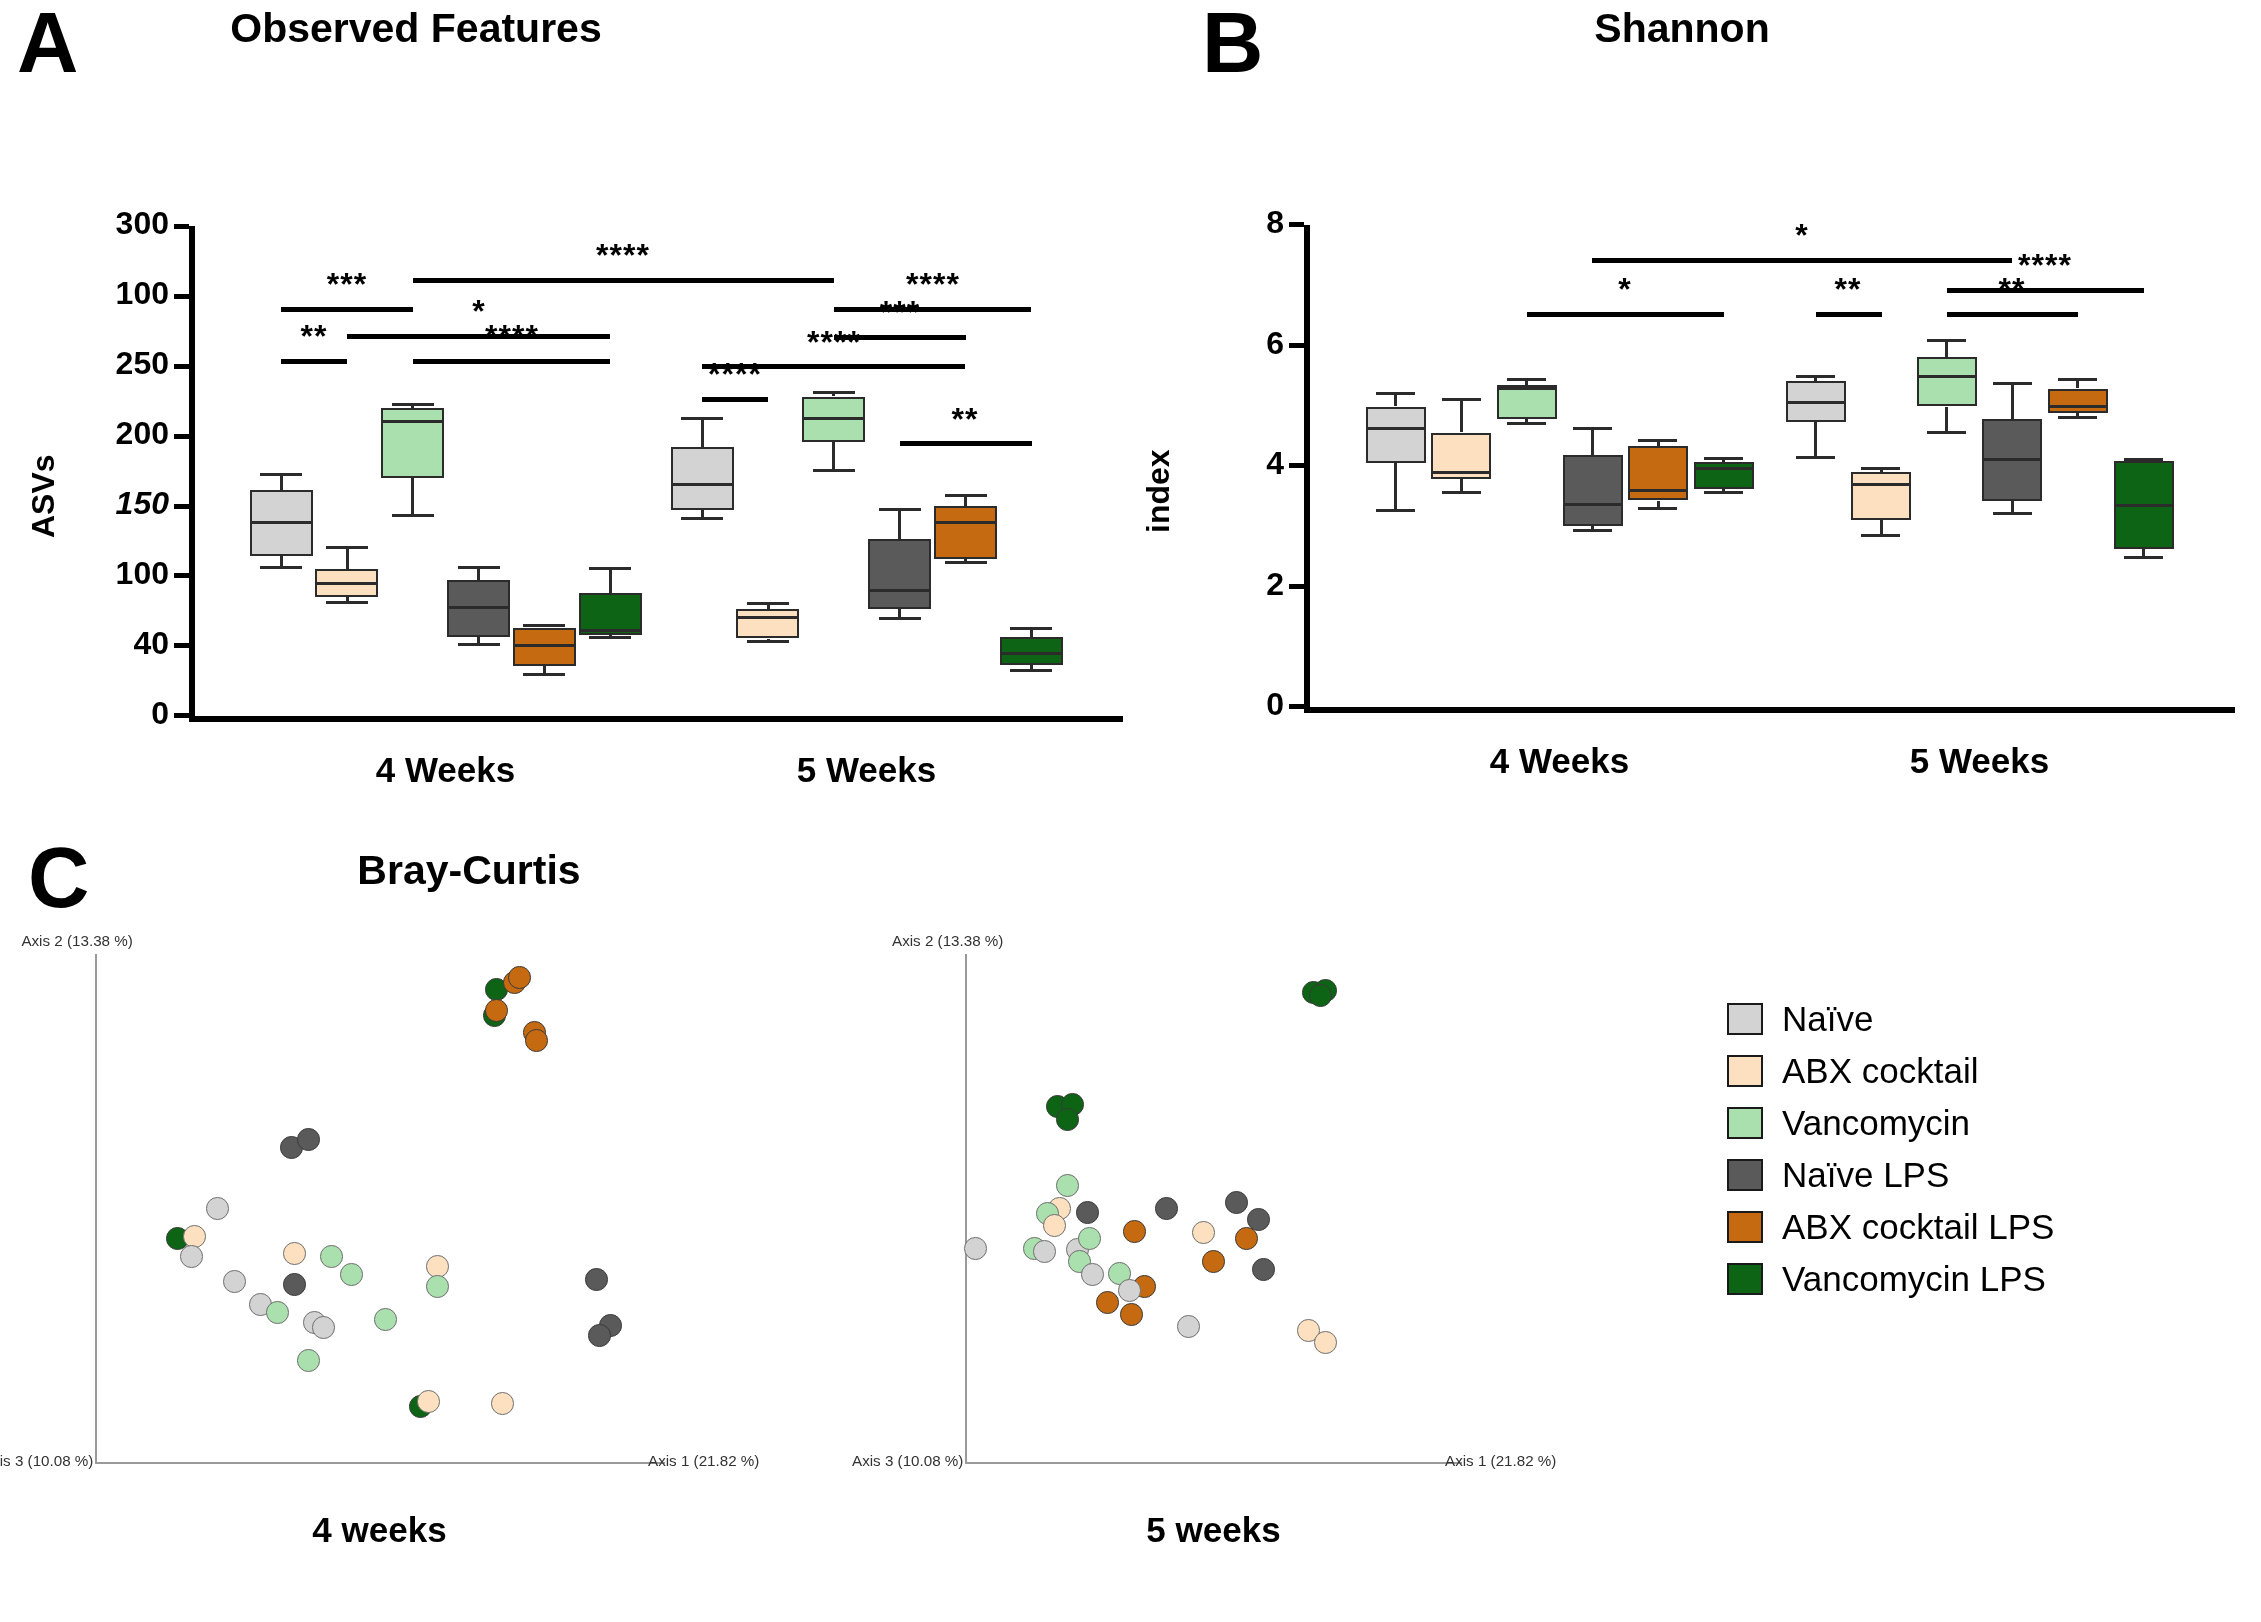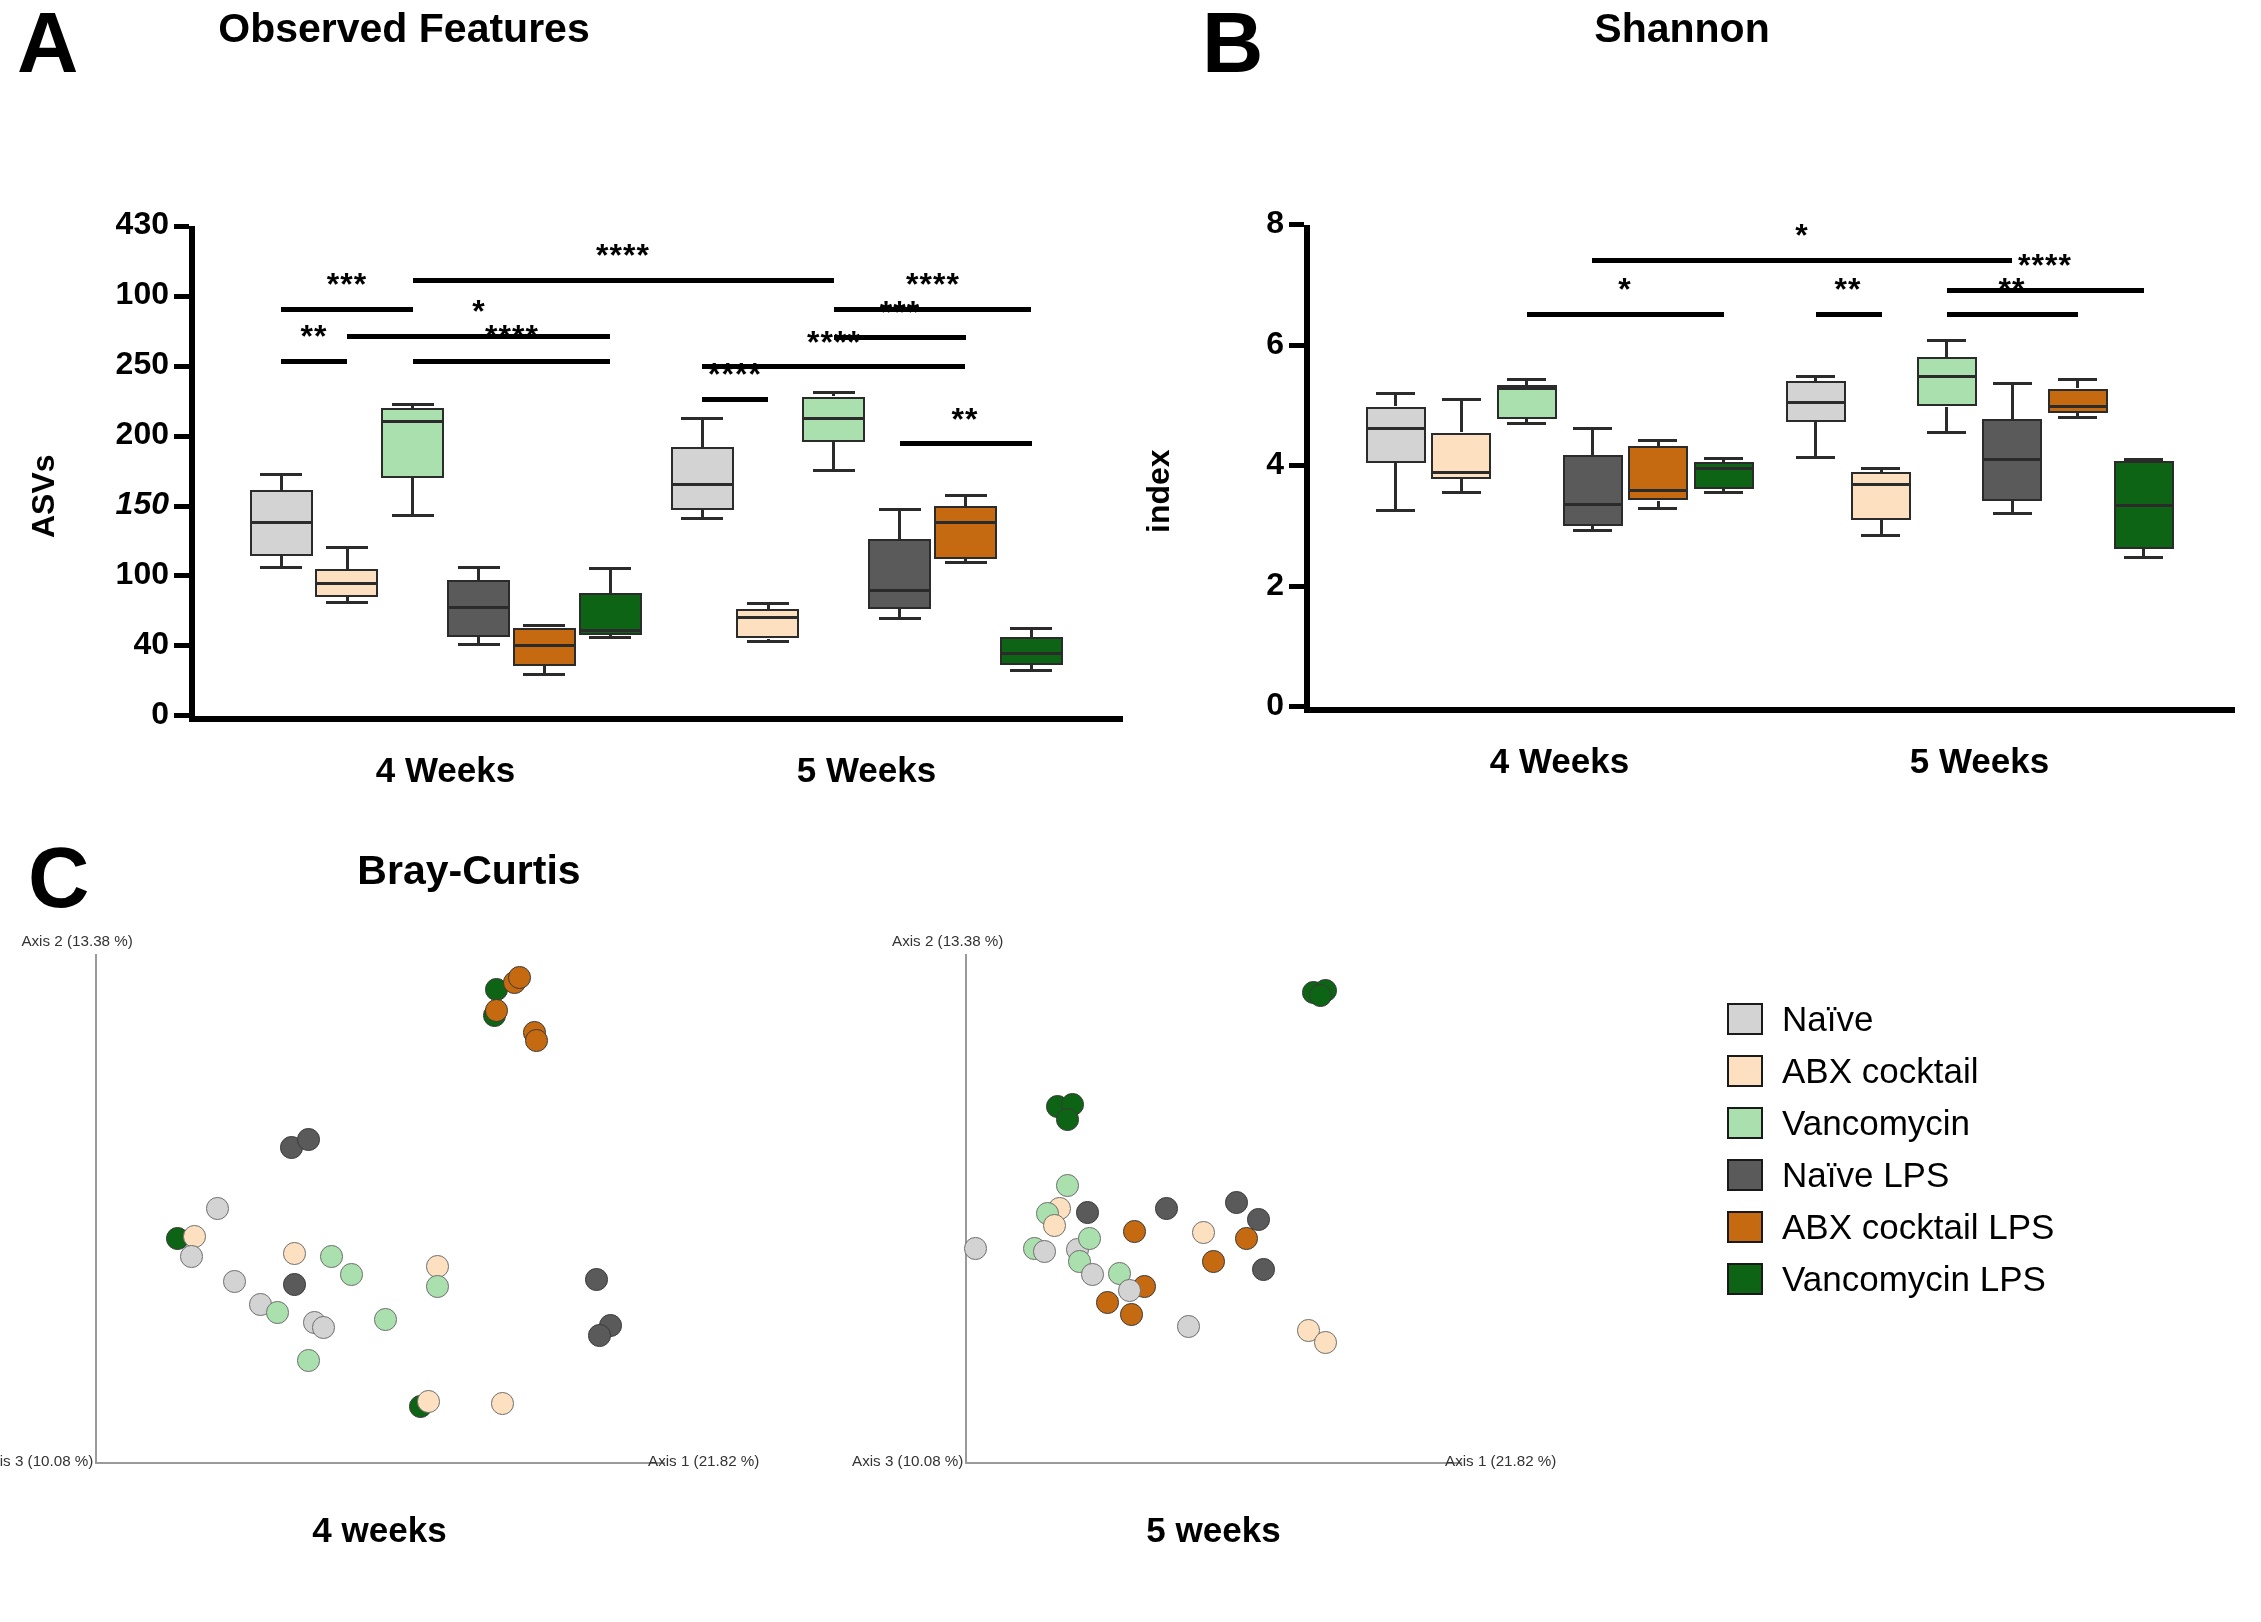--- a/index.html
+++ b/index.html
@@ -25,21 +25,21 @@
   .scfoot{position:absolute;font-weight:bold;font-size:35px;text-align:center;font-family:"Liberation Sans",sans-serif;}
   .lg-row{position:absolute;display:flex;align-items:center;}
   .lg-swatch{width:36px;height:32px;border:2.8px solid #1a1a1a;box-sizing:border-box;margin-right:19px;}
   .lg-text{font-size:35px;white-space:nowrap;font-family:"Liberation Sans",sans-serif;}
 </style>
 </head>
 <body>
 
 <div class="panel" id="panelA"></div>
 <div class="pletter" id="A-letter" style="left:17px;top:0px;">A</div>
-<div class="ptitle" id="A-title" style="left:178px;top:4.5px;width:452px;">Observed Features</div>
+<div class="ptitle" id="A-title" style="left:190px;top:4.5px;width:452px;">Observed Features</div>
 
 <div class="pletter" id="B-letter" style="left:1202px;top:0px;">B</div>
 <div class="ptitle" id="B-title" style="left:1456px;top:4.5px;width:452px;">Shannon</div>
 
 <div class="pletter" id="C-letter" style="left:28px;top:835px;">C</div>
 <div class="ptitle" id="C-title" style="left:243px;top:847px;width:452px;">Bray-Curtis</div>
 
 <div id="dyn">
     <div class="axis-line" style="left:189px;top:226px;width:6.2px;height:496px;"></div>
     <div class="axis-line" style="left:189px;top:716px;width:934px;height:6.2px;"></div>
@@ -51,21 +51,21 @@
     <div class="ticklabel" style="left:48px;top:555px;width:121px;">100</div>
     <div class="tick" style="left:174px;top:504px;width:14.7px;height:5.1px;"></div>
     <div class="ticklabel" style="left:48px;top:485px;width:121px;font-style:italic;">150</div>
     <div class="tick" style="left:174px;top:434px;width:14.7px;height:5.1px;"></div>
     <div class="ticklabel" style="left:48px;top:415px;width:121px;">200</div>
     <div class="tick" style="left:174px;top:364px;width:14.7px;height:5.1px;"></div>
     <div class="ticklabel" style="left:48px;top:345px;width:121px;">250</div>
     <div class="tick" style="left:174px;top:294px;width:14.7px;height:5.1px;"></div>
     <div class="ticklabel" style="left:48px;top:275px;width:121px;">100</div>
     <div class="tick" style="left:174px;top:224px;width:14.7px;height:5.1px;"></div>
-    <div class="ticklabel" style="left:48px;top:205px;width:121px;">430</div>
+    <div class="ticklabel" style="left:48px;top:205px;width:121px;">300</div>
     <div class="ylabel" style="left:25.4px;top:538px;">ASVs</div>
     <div class="grouplabel" style="left:276px;top:750px;width:339px;">4 Weeks</div>
     <div class="grouplabel" style="left:697px;top:750px;width:339px;">5 Weeks</div>
     <div class="box" style="left:250px;top:490px;width:63px;height:66px;background:#d3d3d3;"></div>
     <div class="median" style="left:250px;top:521px;width:63px;"></div>
     <div class="whisk-v" style="left:280px;top:475px;height:15.4px;"></div>
     <div class="whisk-v" style="left:280px;top:556px;height:11.2px;"></div>
     <div class="whisk-cap" style="left:260px;top:473px;width:42px;"></div>
     <div class="whisk-cap" style="left:260px;top:566px;width:42px;"></div>
     <div class="box" style="left:315px;top:569px;width:63px;height:28px;background:#fce0c0;"></div>

